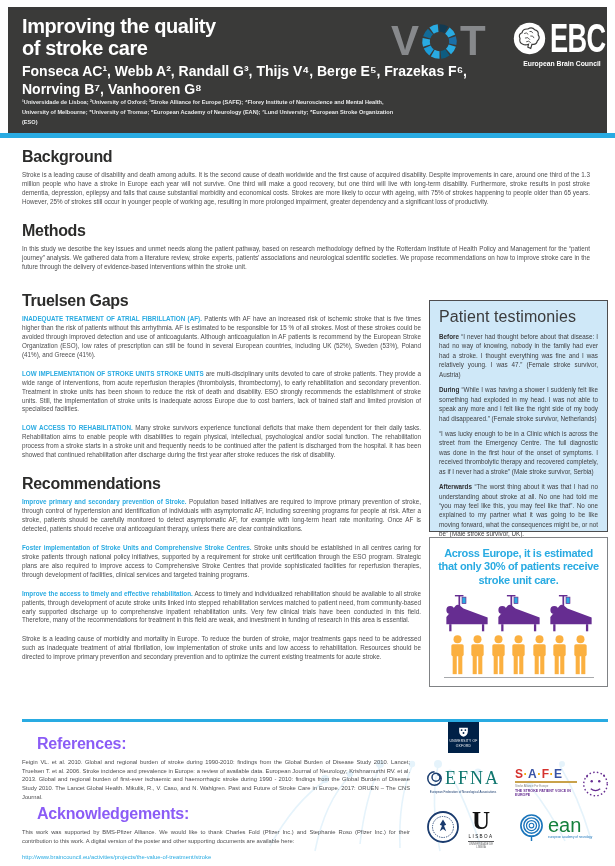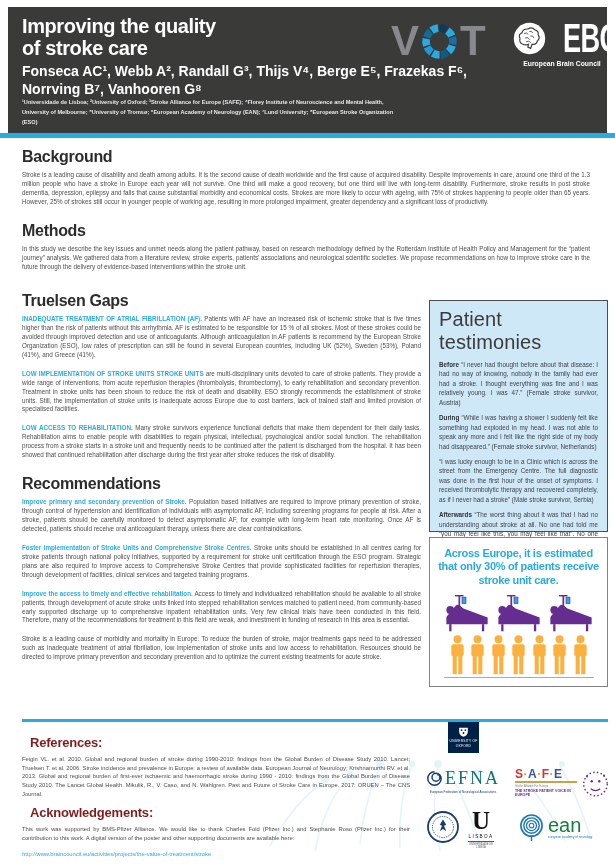--- a/index.html
+++ b/index.html
@@ -10,49 +10,49 @@
   
   .header { position:absolute; left:8px; top:7px; width:599px; height:126px; background:#3a3a39; }
   .stripe { position:absolute; left:0; top:133px; width:615px; height:5px; background:#29abe2; }
   .title { position:absolute; left:14px; top:8px; color:#fff; font-size:20px; font-weight:bold; line-height:1.12; letter-spacing:-0.4px; }
   .authors { position:absolute; left:14px; top:55px; color:#fff; font-size:14px; font-weight:bold; line-height:1.3; }
   .affils { position:absolute; left:14px; top:91px; width:372px; color:#e8e9ea; font-size:5.6px; font-weight:bold; line-height:1.75; }
   .vot { position:absolute; left:383px; top:13px; display:flex; align-items:center; gap:2px; }
   .vot-letter { color:#87898c; font-size:42px; font-weight:bold; line-height:1; }
   .vot-ring { width:37px; height:37px; }
   .ebc { position:absolute; left:505px; top:11px; width:100px; }
-  .ebc-row { display:flex; align-items:center; gap:17px; }
+  .ebc-row { display:flex; align-items:center; gap:4px; }
   .ebc-circle { width:33px; height:33px; flex:0 0 auto; }
   .ebc-name { color:#fff; font-size:40px; font-weight:bold; line-height:1; transform:scaleX(0.68); transform-origin:left center; letter-spacing:-1px; }
   .ebc-sub { color:#fff; font-size:6.8px; font-weight:bold; margin-top:2px; text-align:center; width:98px; }
   
   .col-full { position:absolute; left:22px; top:148px; width:568px; }
   .col-left { position:absolute; left:22px; top:292px; width:399px; }
   h2.sec { margin:0 0 5px 0; font-size:16px; font-weight:bold; color:#2c2c2b; letter-spacing:-0.3px; }
   h2.sec.gap-above { margin-top:15px; }
   p.body-text { margin:0 0 10px 0; font-size:6.3px; line-height:1.42; color:#4d4d4f; text-align:justify; }
   .lead-caps { color:#29abe2; font-weight:bold; }
   
   .testimonies { position:absolute; left:429px; top:300px; width:179px; height:232px; box-sizing:border-box;
                  background:#cfe8f8; border:1px solid #4d4d4f; padding:7px 9px; }
-  .testimonies-h { margin:0 0 6px 0; font-size:20px; font-weight:normal; color:#3b3b3c; letter-spacing:0.1px; }
+  .testimonies-h { margin:0 0 6px 0; font-size:16px; font-weight:normal; color:#3b3b3c; letter-spacing:0.1px; }
   .testimony { font-size:6.3px; line-height:1.5; color:#3e3e40; text-align:justify; margin-bottom:6px; }
   .testimony b { color:#2e2e30; }
   .across { position:absolute; left:429px; top:537px; width:179px; height:150px; box-sizing:border-box;
             background:#fff; border:1px solid #808285; padding:9px 7px 5px; text-align:center; }
   .across-headline { color:#29abe2; font-size:11px; font-weight:bold; line-height:1.22; letter-spacing:-0.3px; }
   .beds-row { display:flex; justify-content:center; align-items:flex-end; gap:6px; margin-top:8px; }
   .bed-icon { width:46px; height:37px; }
   .people-row { display:flex; justify-content:center; align-items:flex-end; gap:3.5px; margin-top:3px; }
   .person-icon { width:17px; height:40px; }
   .baseline { width:150px; height:1px; background:#a7a9ac; margin:2px auto 0; }
   
   .divider { position:absolute; left:22px; top:719px; width:586px; height:3px; background:#29abe2; }
   .refs { position:absolute; left:22px; top:735px; width:388px; z-index:2; }
-  .refs h2, .acks h2 { margin:0 0 5px 8px; font-size:13px; font-weight:bold; color:#7f1d1d; letter-spacing:-0.2px; }
+  .refs h2, .acks h2 { margin:0 0 5px 15px; font-size:16px; font-weight:bold; color:#8b5cf6; letter-spacing:-0.2px; }
   .small-text { margin:0; font-size:5.8px; line-height:1.5; color:#4d4d4f; text-align:justify; }
   .acks { position:absolute; left:22px; top:805px; width:388px; z-index:2; }
   .url { display:inline-block; margin-top:2px; font-size:5.8px; color:#29abe2; text-decoration:none; }
   .pattern { position:absolute; left:230px; top:726px; width:385px; height:140px; z-index:1; opacity:0.65; }
   
   .logo-oxford { position:absolute; left:448px; top:722px; width:31px; height:31px; background:#002147;
                  display:flex; flex-direction:column; align-items:center; justify-content:center; z-index:2; }
   .ox-crest { width:13px; height:11px; }
   .ox-text { color:#fff; font-size:3.3px; line-height:1.3; text-align:center; letter-spacing:0.2px; margin-top:1px; }
   .logo-florey { position:absolute; left:513px; top:718px; width:84px; z-index:2; }

